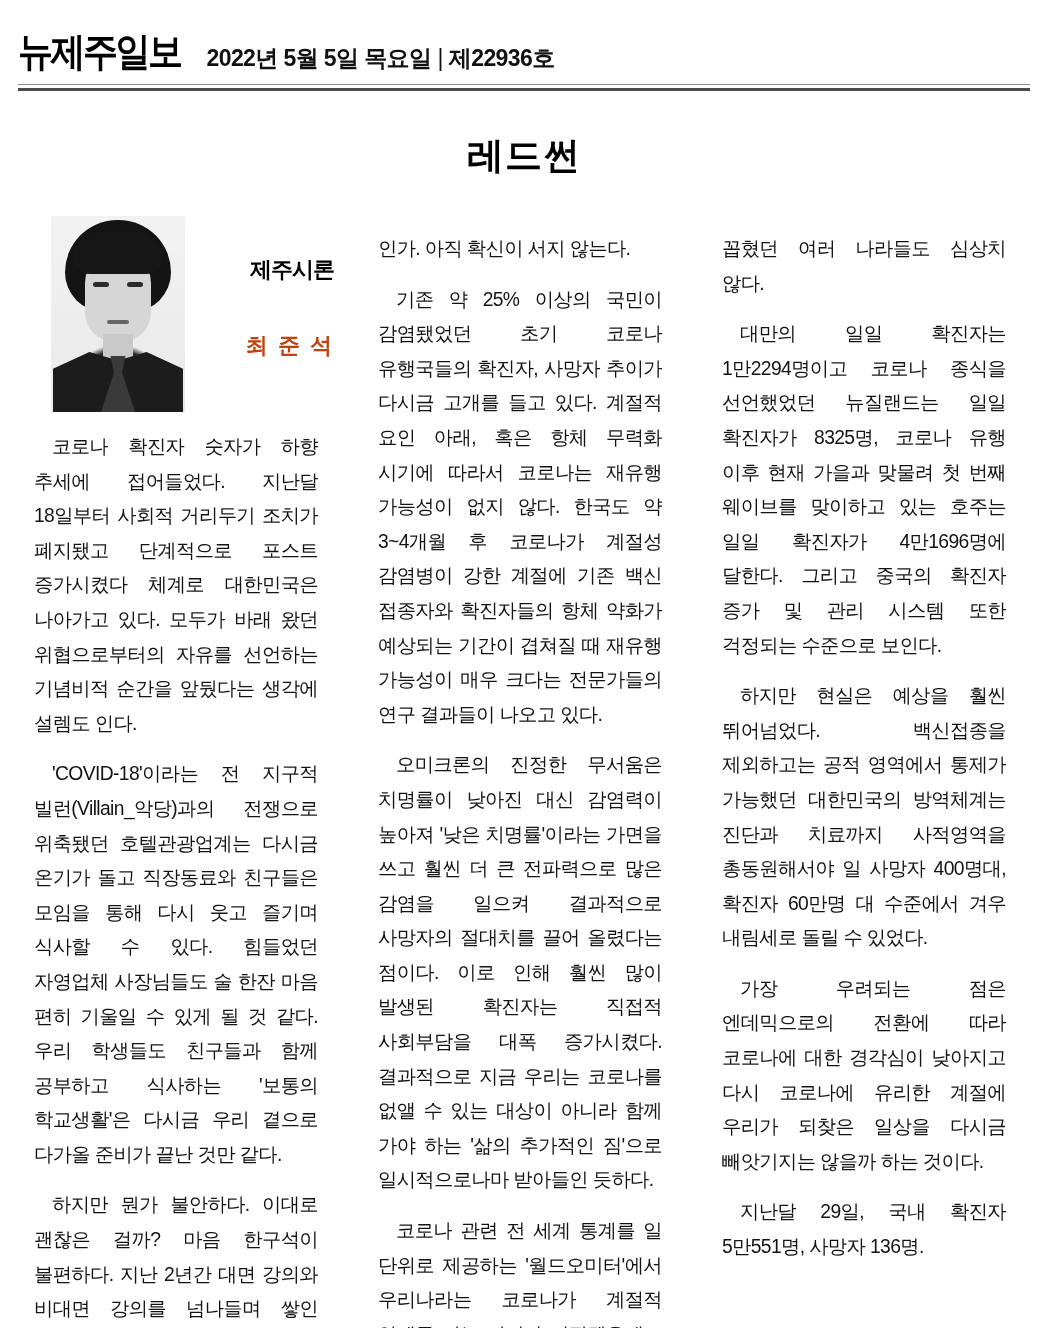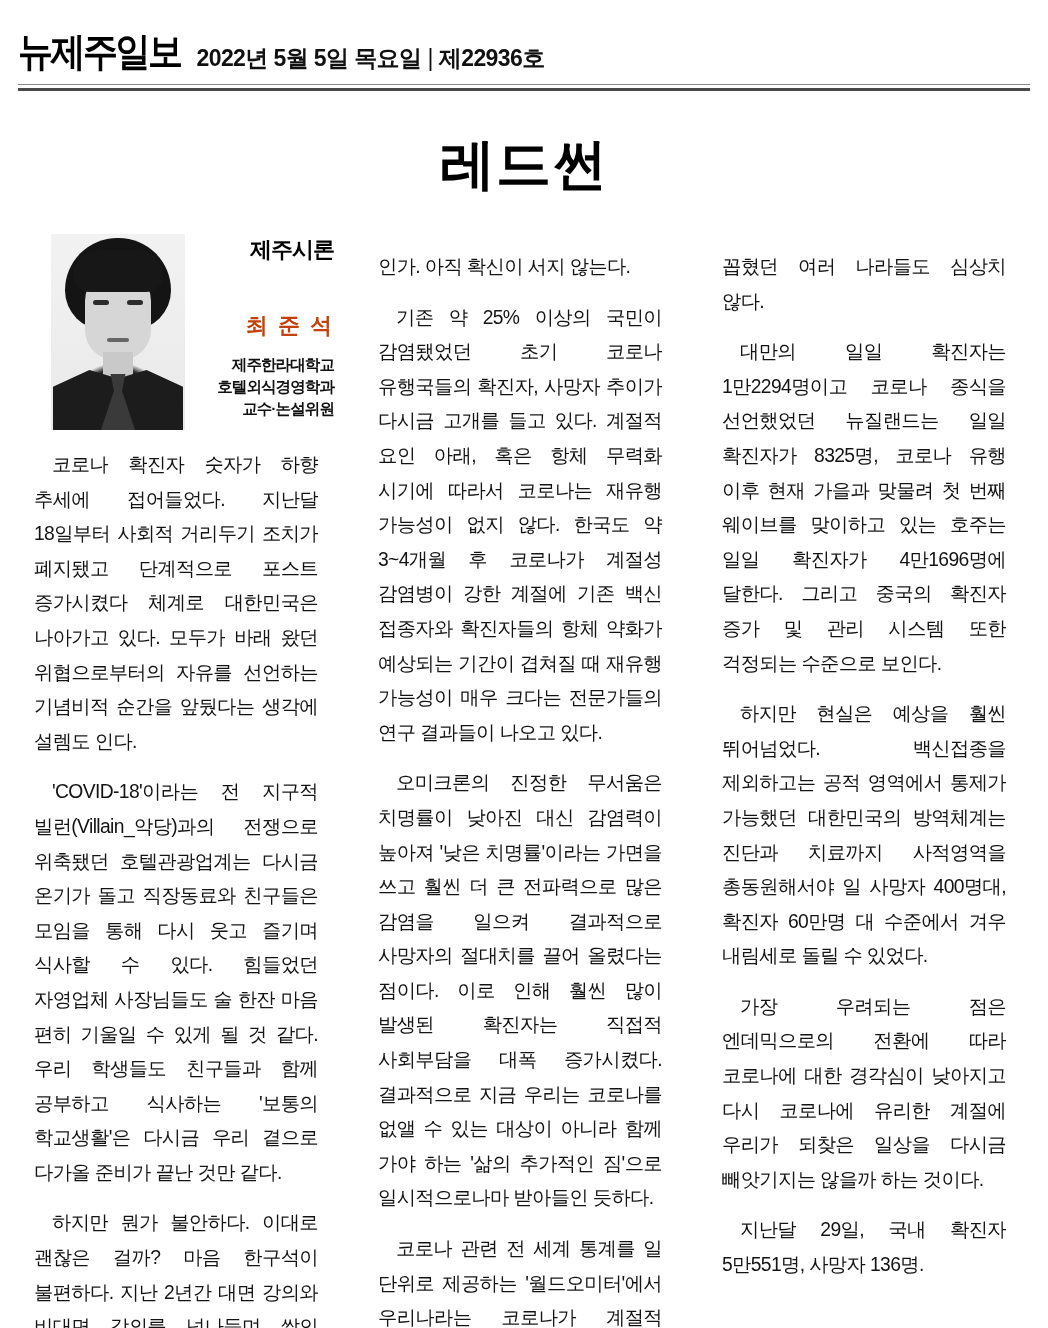--- a/index.html
+++ b/index.html
@@ -22,21 +22,21 @@
     height: 1328px;
     box-sizing: border-box;
     padding: 0 18px;
     position: relative;
   }
 
   
   .masthead {
     display: flex;
     align-items: baseline;
-    gap: 16px;
+    gap: 26px;
     padding: 36px 0 10px 0;
   }
   .masthead-logo {
     font-family: "Liberation Sans", "DejaVu Sans", sans-serif;
     font-weight: 900;
     font-size: 35px;
     letter-spacing: -2.5px;
     color: #000;
     line-height: 1;
     transform: scaleY(1.12);
@@ -68,42 +68,42 @@
   }
 
   
   .headline-wrap {
     text-align: center;
     padding: 46px 0 42px 0;
   }
   .headline {
     font-family: "Liberation Serif", "DejaVu Serif", serif;
     font-weight: 700;
-    font-size: 55px;
+    font-size: 37px;
     letter-spacing: 1px;
     color: #000;
     line-height: 1;
   }
 
   
   .columns {
     display: flex;
     gap: 28px;
     align-items: flex-start;
   }
   .col {
     width: 316px;
     flex: 0 0 316px;
   }
 
   
   .byline {
     display: flex;
     gap: 10px;
-    align-items: flex-start;
+    align-items: center;
     margin-bottom: 18px;
     padding-left: 33px;
   }
   .portrait {
     width: 134px;
     height: 196px;
     flex: 0 0 134px;
     background:
       radial-gradient(ellipse 58px 40px at 50% 80%, #3a3a3a 0%, #2a2a2a 55%, rgba(40,40,40,0) 70%),
       radial-gradient(ellipse 44px 54px at 50% 40%, #dcd9d6 0%, #c9c5c1 62%, rgba(200,196,192,0) 78%),
@@ -244,25 +244,20 @@
           <div class="eye-l"></div>
           <div class="eye-r"></div>
           <div class="mouth"></div>
           <div class="neck"></div>
           <div class="suit"></div>
           <div class="shirt"></div>
         </div>
         <div class="byline-text">
           <div class="byline-kicker">제주시론</div>
           <div class="byline-name">최 준 석</div>
-          <div class="byline-affil">
-            <div>제주한라대학교</div>
-            <div>호텔외식경영학과</div>
-            <div>교수·논설위원</div>
-          </div>
         </div>
       </div>
       <p class="para">코로나 확진자 숫자가 하향 추세에 접어들었다. 지난달 18일부터 사회적 거리두기 조치가 폐지됐고 단계적으로 포스트 증가시켰다 체계로 대한민국은 나아가고 있다. 모두가 바래 왔던 위협으로부터의 자유를 선언하는 기념비적 순간을 앞뒀다는 생각에 설렘도 인다.</p>
       <p class="para">'COVID-18'이라는 전 지구적 빌런(Villain_악당)과의 전쟁으로 위축됐던 호텔관광업계는 다시금 온기가 돌고 직장동료와 친구들은 모임을 통해 다시 웃고 즐기며 식사할 수 있다. 힘들었던 자영업체 사장님들도 술 한잔 마음 편히 기울일 수 있게 될 것 같다. 우리 학생들도 친구들과 함께 공부하고 식사하는 '보통의 학교생활'은 다시금 우리 곁으로 다가올 준비가 끝난 것만 같다.</p>
       <p class="para">하지만 뭔가 불안하다. 이대로 괜찮은 걸까? 마음 한구석이 불편하다. 지난 2년간 대면 강의와 비대면 강의를 넘나들며 쌓인 피로감 때문일까? 학생들이 계속 던져온 “대면 강의 인가요, 온라인 강의인가요? 학교 가나요?” 이런 질문들에 확답을 줄 수 없었고 번복을 거듭했던 시행착오의 기억들 때문</p>
     </div>
 
     <div class="col">
       <p class="para cont">인가. 아직 확신이 서지 않는다.</p>
       <p class="para">기존 약 25% 이상의 국민이 감염됐었던 초기 코로나 유행국들의 확진자, 사망자 추이가 다시금 고개를 들고 있다. 계절적 요인 아래, 혹은 항체 무력화 시기에 따라서 코로나는 재유행 가능성이 없지 않다. 한국도 약 3~4개월 후 코로나가 계절성 감염병이 강한 계절에 기존 백신 접종자와 확진자들의 항체 약화가 예상되는 기간이 겹쳐질 때 재유행 가능성이 매우 크다는 전문가들의 연구 결과들이 나오고 있다.</p>

